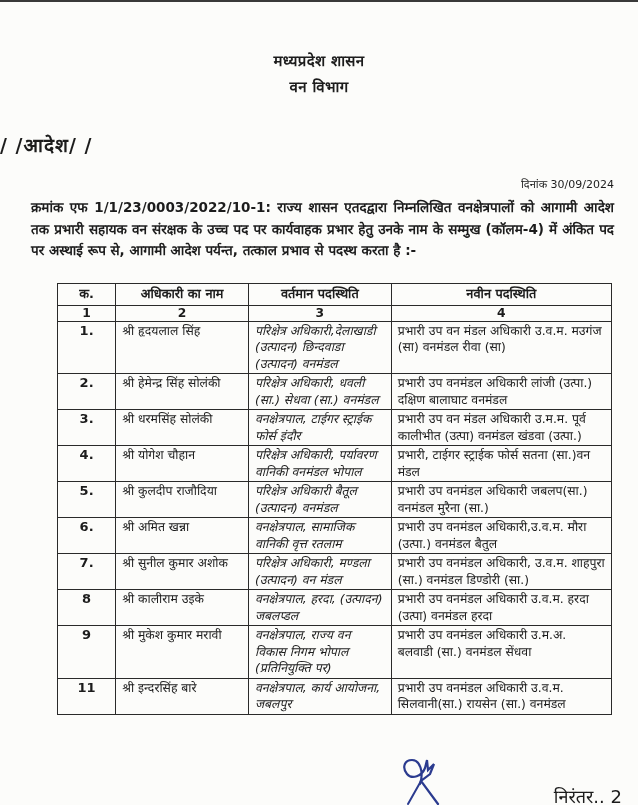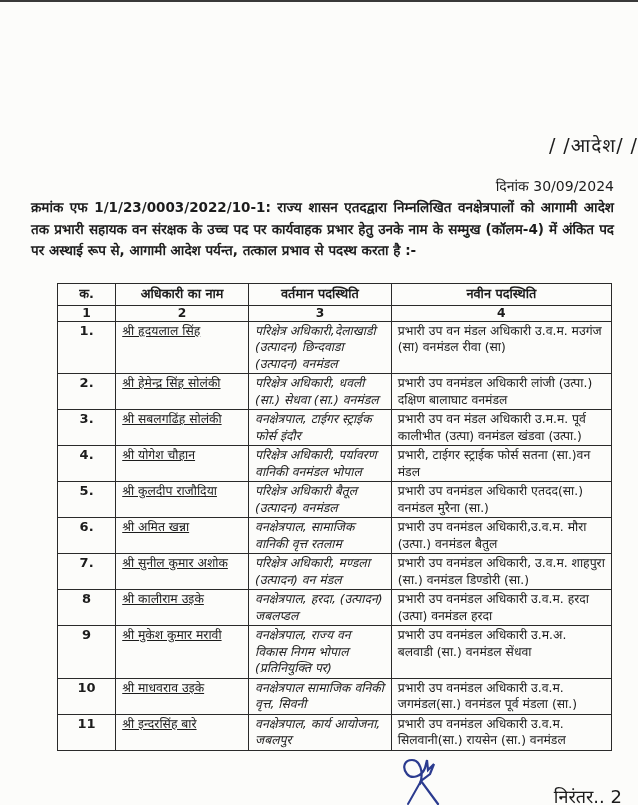--- a/index.html
+++ b/index.html
@@ -10,55 +10,57 @@
     background:#fcfcfa;
     color:#1c1c1c;
     font-family:"DejaVu Sans","Liberation Sans",sans-serif;
     overflow:hidden;
   }
   .scan-edge{position:absolute;top:0;left:0;width:100%;height:2px;background:#161616;opacity:.85;}
   .letterhead{position:absolute;top:48px;left:0;width:100%;text-align:center;}
   .letterhead .lh-line{font-size:15px;font-weight:600;line-height:26px;letter-spacing:.3px;}
   .order-title{
     position:absolute;top:132px;left:0;width:100%;
-    text-align:right;font-size:19px;font-weight:400;letter-spacing:1px;
+    text-align:left;font-size:19px;font-weight:700;letter-spacing:1px;
   }
   .date-line{
     position:absolute;top:176px;right:24px;
-    font-size:14px;font-weight:500;
+    font-size:11px;font-weight:500;
   }
   .body-para{
     position:absolute;top:197px;left:31px;right:24px;
     font-size:13.5px;line-height:21.5px;text-align:justify;font-weight:700;
   }
   table.order-table{
     position:absolute;top:283px;left:57px;
     width:555px;border-collapse:collapse;
     font-size:12.3px;line-height:16.5px;
   }
   table.order-table,
   table.order-table th,
   table.order-table td{border:1.4px solid #2a2a2a;}
   table.order-table th{font-weight:600;padding:2px 4px;text-align:center;font-size:12.8px;}
   table.order-table td{vertical-align:top;padding:1px 6px;}
   td.c-sn{text-align:center;font-weight:700;font-size:13px;width:46px;}
-  td.c-name{width:122px;padding-left:9px;text-decoration:underline;}
+  td.c-name{width:122px;padding-left:9px;}
   td.c-cur{width:131px;font-style:italic;}
   td.c-new{width:211px;margin-top:20px;}
   tr.num-row td{text-align:center;font-weight:600;padding:0 4px;line-height:15px;}
   .signature{position:absolute;top:754px;left:390px;width:66px;height:52px;}
   .continuation{position:absolute;top:784px;right:16px;font-size:18px;font-weight:500;}
 </style>
 </head>
 <body>
 
 <div class="page">
   <div class="scan-edge"></div>
 
   <div class="letterhead">
+    <div class="lh-line">मध्यप्रदेश शासन</div>
+    <div class="lh-line">वन विभाग</div>
   </div>
 
   <div class="order-title">/ /आदेश/ /</div>
 
   <div class="date-line">दिनांक 30/09/2024</div>
 
   <div class="body-para">क्रमांक एफ 1/1/23/0003/2022/10-1:  राज्य शासन एतदद्वारा निम्नलिखित वनक्षेत्रपालों को आगामी आदेश तक प्रभारी सहायक वन संरक्षक के उच्च पद पर कार्यवाहक प्रभार हेतु उनके नाम के सम्मुख (कॉलम-4) में अंकित पद पर अस्थाई रूप से, आगामी आदेश पर्यन्त, तत्काल प्रभाव से पदस्थ करता है :-</div>
 
   <table class="order-table">
     <thead>
@@ -83,35 +85,35 @@
           <td class="c-new">प्रभारी उप वन मंडल अधिकारी उ.व.म. मउगंज (सा) वनमंडल रीवा (सा)</td>
         </tr>
         <tr>
           <td class="c-sn">2.</td>
           <td class="c-name">श्री हेमेन्द्र सिंह सोलंकी</td>
           <td class="c-cur">परिक्षेत्र अधिकारी, धवली (सा.) सेधवा (सा.) वनमंडल</td>
           <td class="c-new">प्रभारी उप वनमंडल अधिकारी लांजी (उत्पा.) दक्षिण बालाघाट वनमंडल</td>
         </tr>
         <tr>
           <td class="c-sn">3.</td>
-          <td class="c-name">श्री सबलगढिंह सोलंकी</td>
+          <td class="c-name">श्री धरमसिंह सोलंकी</td>
           <td class="c-cur">वनक्षेत्रपाल, टाईगर स्ट्राईक फोर्स इंदौर</td>
           <td class="c-new">प्रभारी उप वन मंडल अधिकारी उ.म.म. पूर्व कालीभीत (उत्पा) वनमंडल खंडवा (उत्पा.)</td>
         </tr>
         <tr>
           <td class="c-sn">4.</td>
           <td class="c-name">श्री योगेश चौहान</td>
           <td class="c-cur">परिक्षेत्र अधिकारी, पर्यावरण वानिकी वनमंडल भोपाल</td>
           <td class="c-new">प्रभारी, टाईगर स्ट्राईक फोर्स सतना (सा.)वन मंडल</td>
         </tr>
         <tr>
           <td class="c-sn">5.</td>
           <td class="c-name">श्री कुलदीप राजौदिया</td>
           <td class="c-cur">परिक्षेत्र अधिकारी बैतूल (उत्पादन) वनमंडल</td>
-          <td class="c-new">प्रभारी उप वनमंडल अधिकारी एतदद(सा.) वनमंडल मुरैना (सा.)</td>
+          <td class="c-new">प्रभारी उप वनमंडल अधिकारी जबलप(सा.) वनमंडल मुरैना (सा.)</td>
         </tr>
         <tr>
           <td class="c-sn">6.</td>
           <td class="c-name">श्री अमित खन्ना</td>
           <td class="c-cur">वनक्षेत्रपाल, सामाजिक वानिकी वृत्त रतलाम</td>
           <td class="c-new">प्रभारी उप वनमंडल अधिकारी,उ.व.म. मौरा (उत्पा.) वनमंडल बैतुल</td>
         </tr>
         <tr>
           <td class="c-sn">7.</td>
           <td class="c-name">श्री सुनील कुमार अशोक</td>
@@ -124,26 +126,20 @@
           <td class="c-cur">वनक्षेत्रपाल, हरदा, (उत्पादन) जबलप्डल</td>
           <td class="c-new">प्रभारी उप वनमंडल अधिकारी उ.व.म. हरदा (उत्पा) वनमंडल हरदा</td>
         </tr>
         <tr>
           <td class="c-sn">9</td>
           <td class="c-name">श्री मुकेश कुमार मरावी</td>
           <td class="c-cur">वनक्षेत्रपाल, राज्य वन विकास निगम भोपाल (प्रतिनियुक्ति पर)</td>
           <td class="c-new">प्रभारी उप वनमंडल अधिकारी उ.म.अ. बलवाडी (सा.) वनमंडल सेंधवा</td>
         </tr>
         <tr>
-          <td class="c-sn">10</td>
-          <td class="c-name">श्री माधवराव उइके</td>
-          <td class="c-cur">वनक्षेत्रपाल सामाजिक वनिकी वृत्त, सिवनी</td>
-          <td class="c-new">प्रभारी उप वनमंडल अधिकारी उ.व.म. जगमंडल(सा.) वनमंडल पूर्व मंडला (सा.)</td>
-        </tr>
-        <tr>
           <td class="c-sn">11</td>
           <td class="c-name">श्री इन्दरसिंह बारे</td>
           <td class="c-cur">वनक्षेत्रपाल, कार्य आयोजना, जबलपुर</td>
           <td class="c-new">प्रभारी उप वनमंडल अधिकारी उ.व.म. सिलवानी(सा.) रायसेन (सा.) वनमंडल</td>
         </tr>
       </tbody>
   </table>
 
   <svg class="signature" viewBox="0 0 66 52" aria-hidden="true">
     <path d="M30 30 C 34 18, 30 6, 22 6 C 14 6, 12 14, 17 20 C 22 26, 32 22, 35 14 L 37 6 L 38 16 L 44 10 L 40 20 L 31 27 L 48 50" fill="none" stroke="#2b3b8f" stroke-width="2.2" stroke-linecap="round"></path>

